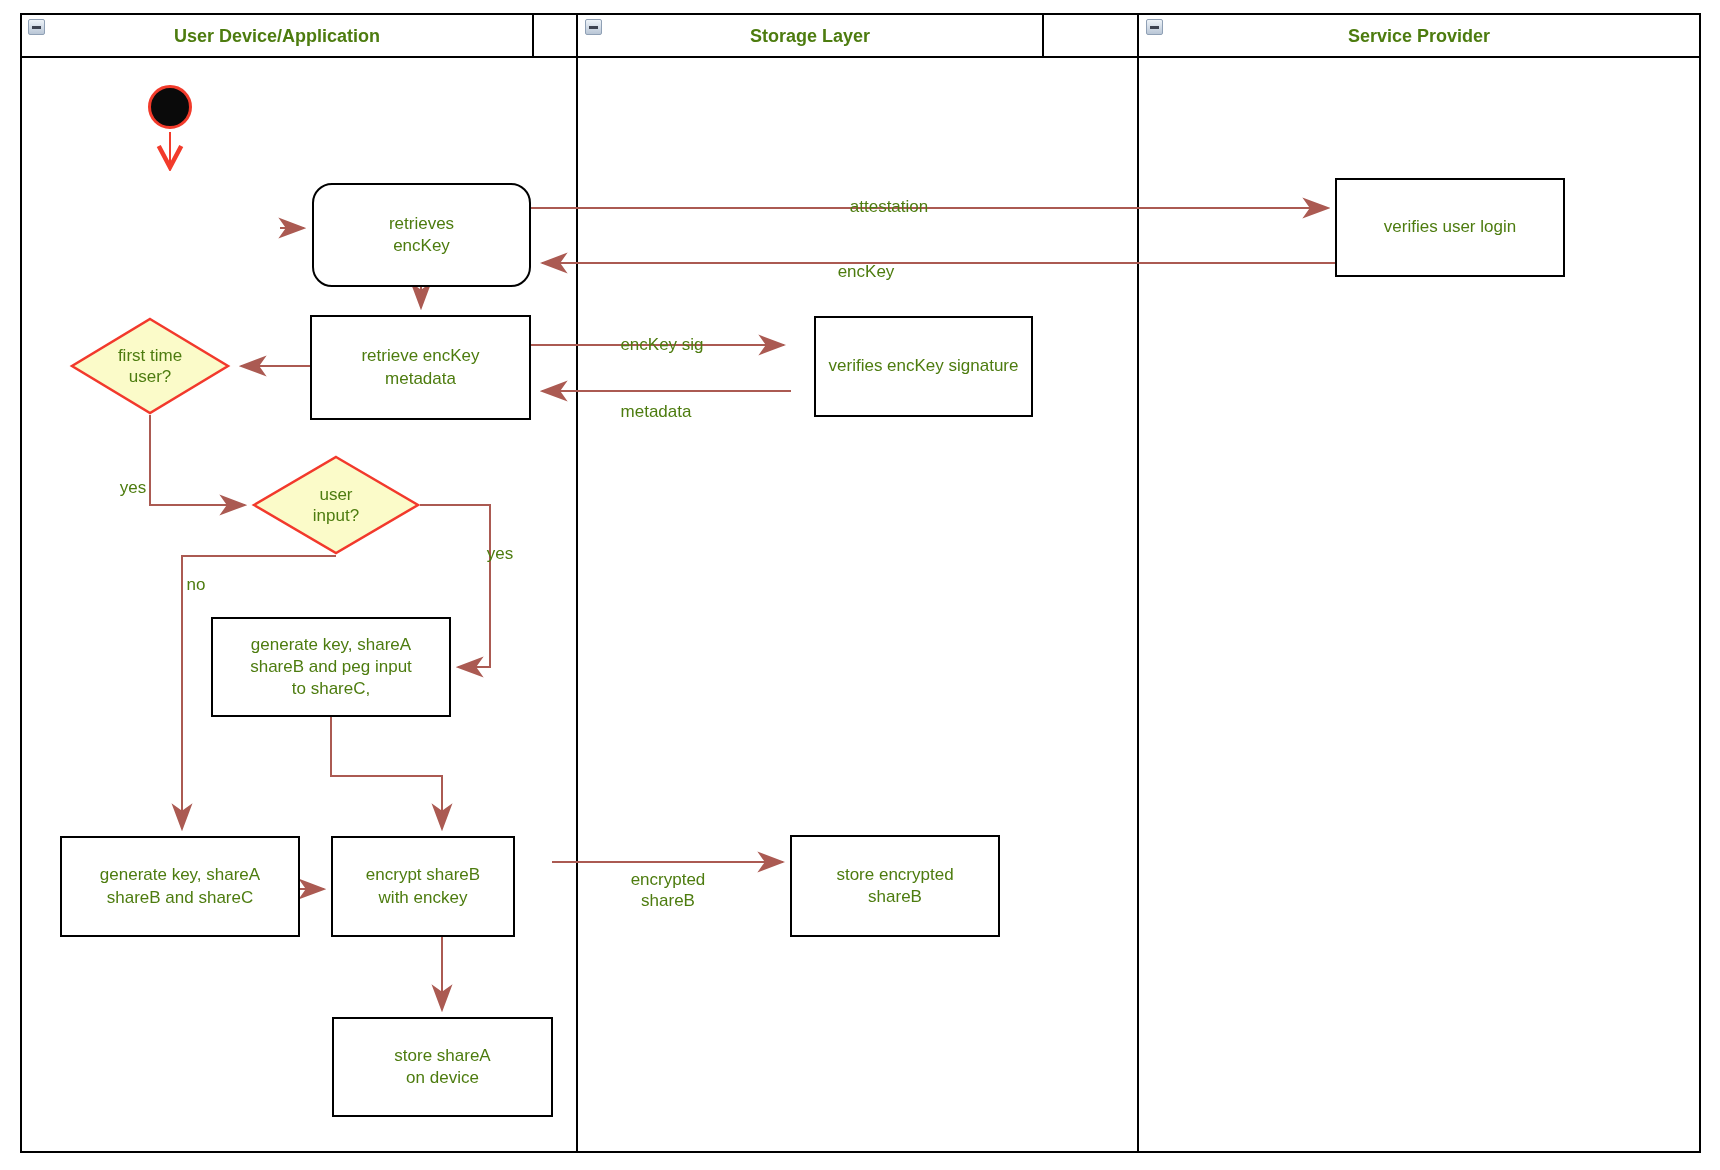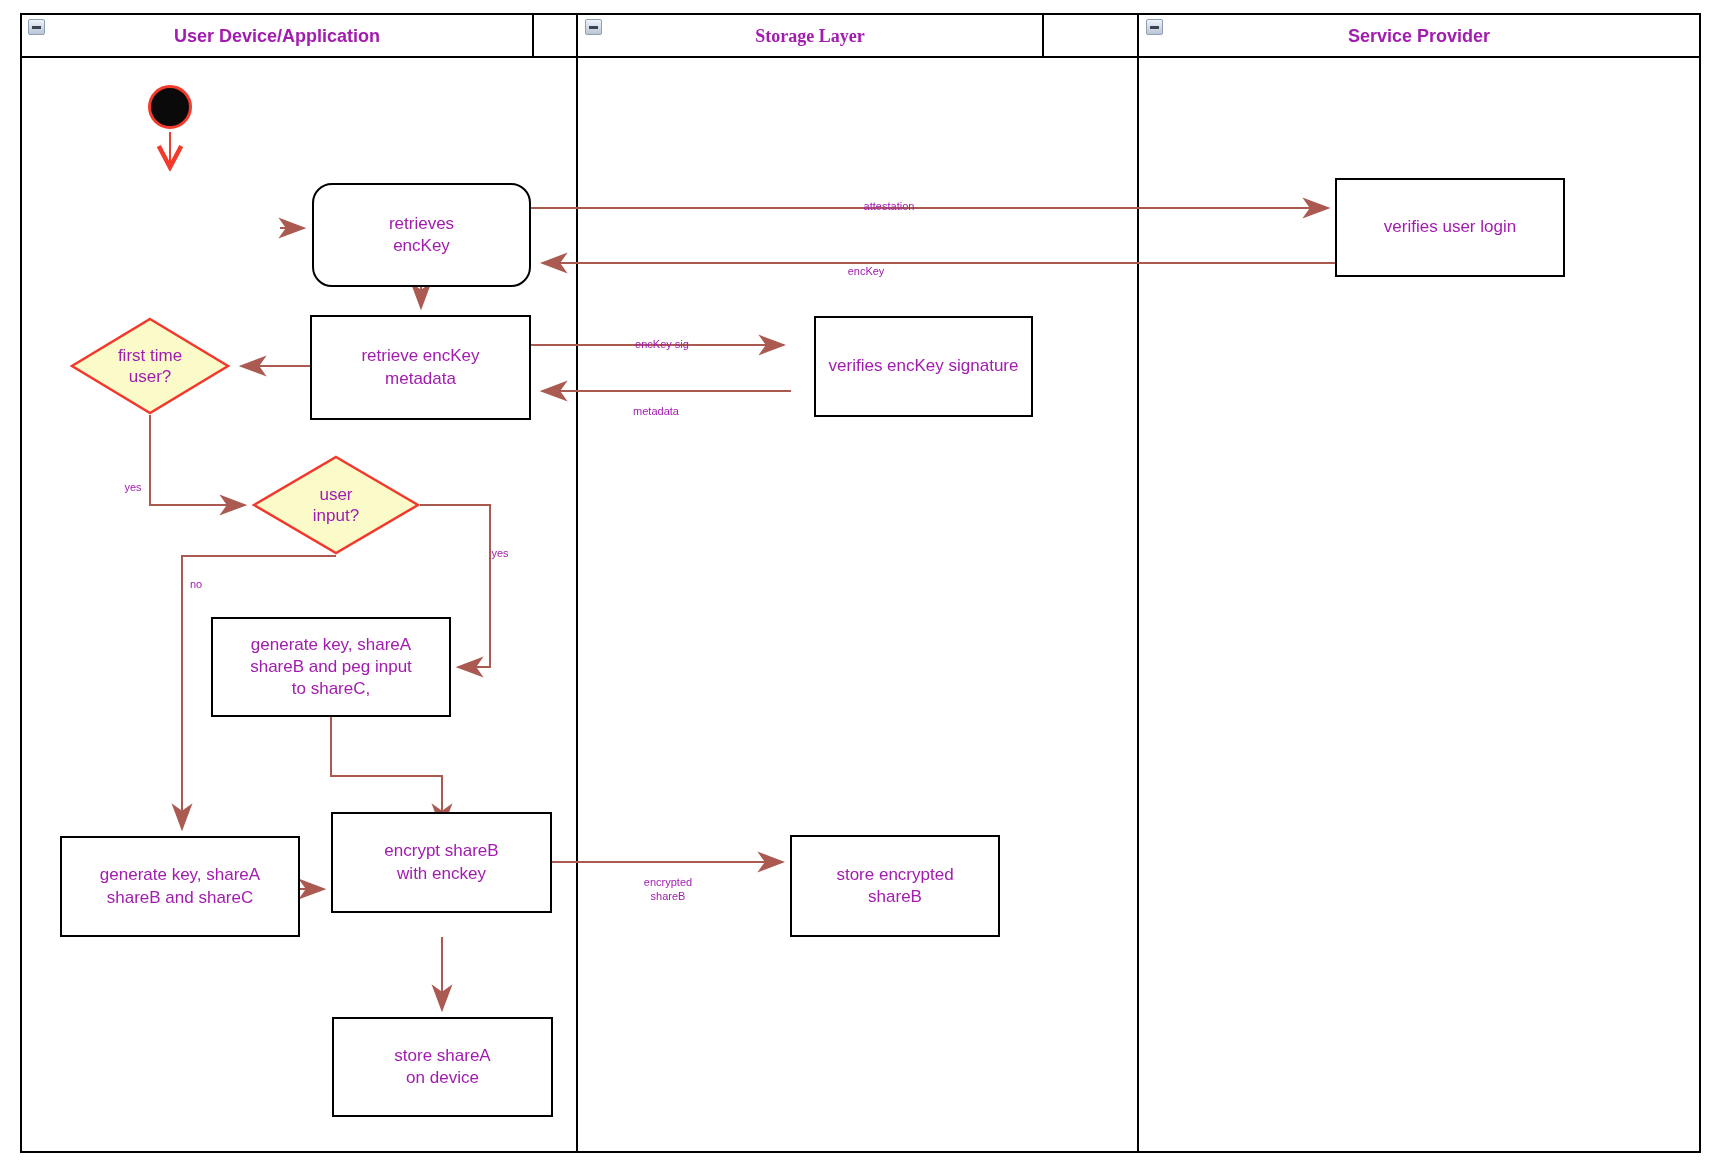--- a/index.html
+++ b/index.html
@@ -1,38 +1,38 @@
 <!DOCTYPE html>
 <html><head>
 <meta charset="utf-8">
 <style>
   html,body{margin:0;padding:0;background:#fff;}
   #canvas{position:relative;width:1720px;height:1170px;background:#fff;
-          font-family:"Liberation Sans",sans-serif;color:#a21caf;overflow:hidden;}
+          font-family:"Liberation Sans",sans-serif;color:#4d7c0f;overflow:hidden;}
   .hline,.vline{position:absolute;background:#000;}
   .hline{height:2px;}
   .vline{width:2px;}
   .lane-title{position:absolute;transform:translate(-50%,-50%);
               font-size:18px;font-weight:bold;white-space:nowrap;}
   .collapse-btn{position:absolute;width:15px;height:14px;border:1px solid #8fa0b5;
                 border-radius:2px;background:linear-gradient(#eef3f8,#b9c6d6);
                 display:flex;align-items:center;justify-content:center;}
   .collapse-btn .minus{width:9px;height:3px;background:#3c4250;}
   .node{position:absolute;background:#fff;border:2px solid #000;
         display:flex;align-items:center;justify-content:center;text-align:center;
         font-size:17px;line-height:1.3;white-space:pre-line;box-sizing:border-box;}
   .node.nowrap{white-space:nowrap;}
   .start-node{position:absolute;width:38px;height:38px;border-radius:50%;
               background:#0a0a0a;border:3px solid #f23b2b;box-sizing:content-box;}
   .diamond{position:absolute;}
   .diamond svg{position:absolute;left:0;top:0;width:100%;height:100%;overflow:visible;}
   .diamond .dlabel{position:absolute;left:50%;top:50%;transform:translate(-50%,-50%);
                    font-size:17px;line-height:1.25;text-align:center;white-space:pre-line;}
   #edges{position:absolute;left:0;top:0;pointer-events:none;}
-  .edge-label{position:absolute;transform:translate(-50%,-50%);font-size:11px;
+  .edge-label{position:absolute;transform:translate(-50%,-50%);font-size:17px;
               line-height:1.25;text-align:center;white-space:pre-line;}
 </style>
 </head>
 <body>
 
 <div id="canvas">
 
   <div class="hline" style="left:20px;top:13px;width:1681px;"></div>
   <div class="hline" style="left:20px;top:56px;width:1681px;"></div>
   <div class="hline" style="left:20px;top:1151px;width:1681px;"></div>
@@ -43,21 +43,21 @@
   <div class="vline" style="left:532px;top:13px;height:45px;"></div>
   <div class="vline" style="left:1042px;top:13px;height:45px;"></div>
 
   <div class="collapse-btn" style="left:28px;top:19px;">
       <div class="minus"></div>
     </div>
   <div class="lane-title" style="left:277px;top:36px;">User Device/Application</div>
   <div class="collapse-btn" style="left:585px;top:19px;">
       <div class="minus"></div>
     </div>
-  <div class="lane-title" style="left:810px;top:36px;font-family:Liberation Serif, serif;">Storage Layer</div>
+  <div class="lane-title" style="left:810px;top:36px;">Storage Layer</div>
   <div class="collapse-btn" style="left:1146px;top:19px;">
       <div class="minus"></div>
     </div>
   <div class="lane-title" style="left:1419px;top:36px;">Service Provider</div>
 
   <svg id="edges" width="1720" height="1170">
     <defs>
       <marker id="mBrown" viewBox="0 0 12 9" markerWidth="14" markerHeight="11" refX="11" refY="4.5" orient="auto">
         <path d="M0,0 L12,4.5 L0,9 L3.2,4.5 Z" fill="#ab5a52"></path>
       </marker>
@@ -112,21 +112,21 @@
 user?</span>
   </div>
 
   <div class="node" style="left:211px;top:617px;width:240px;height:100px;">generate key, shareA
 shareB and peg input
 to shareC,</div>
 
   <div class="node" style="left:60px;top:836px;width:240px;height:101px;">generate key, shareA
 shareB and shareC</div>
 
-  <div class="node" style="left:331px;top:812px;width:221px;height:101px;">encrypt shareB
+  <div class="node" style="left:331px;top:836px;width:184px;height:101px;">encrypt shareB
 with enckey</div>
 
   <div class="node" style="left:790px;top:835px;width:210px;height:102px;">store encrypted
 shareB</div>
 
   <div class="node" style="left:332px;top:1017px;width:221px;height:100px;">store shareA
 on device</div>
 
   <span class="edge-label" style="left:889px;top:207px;">attestation</span>
   <span class="edge-label" style="left:866px;top:272px;">encKey</span>

